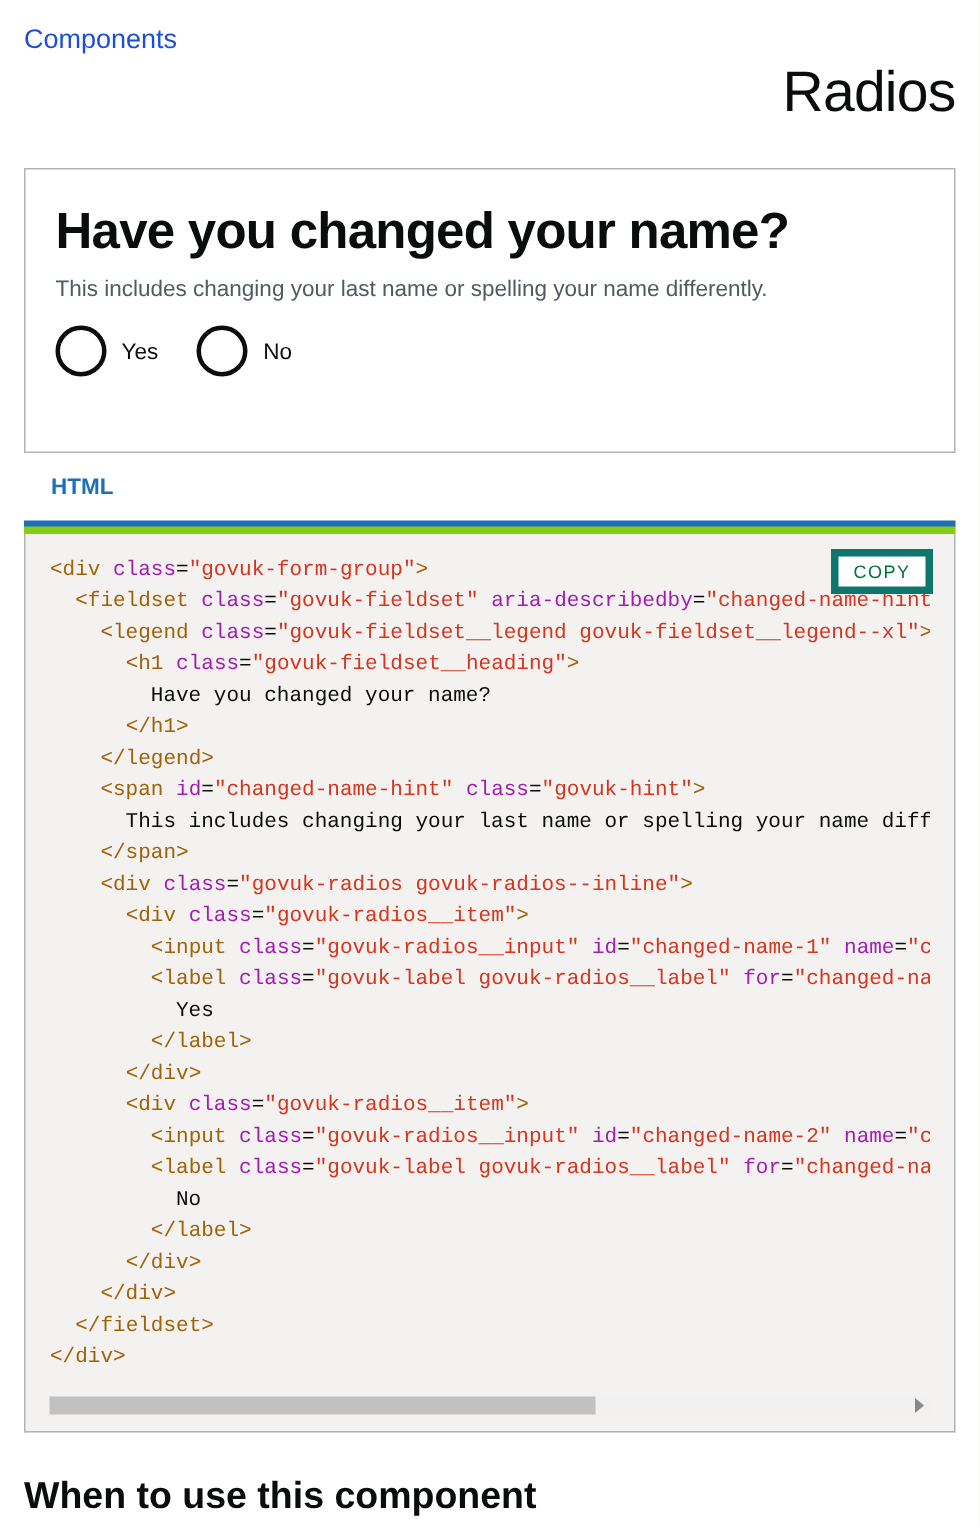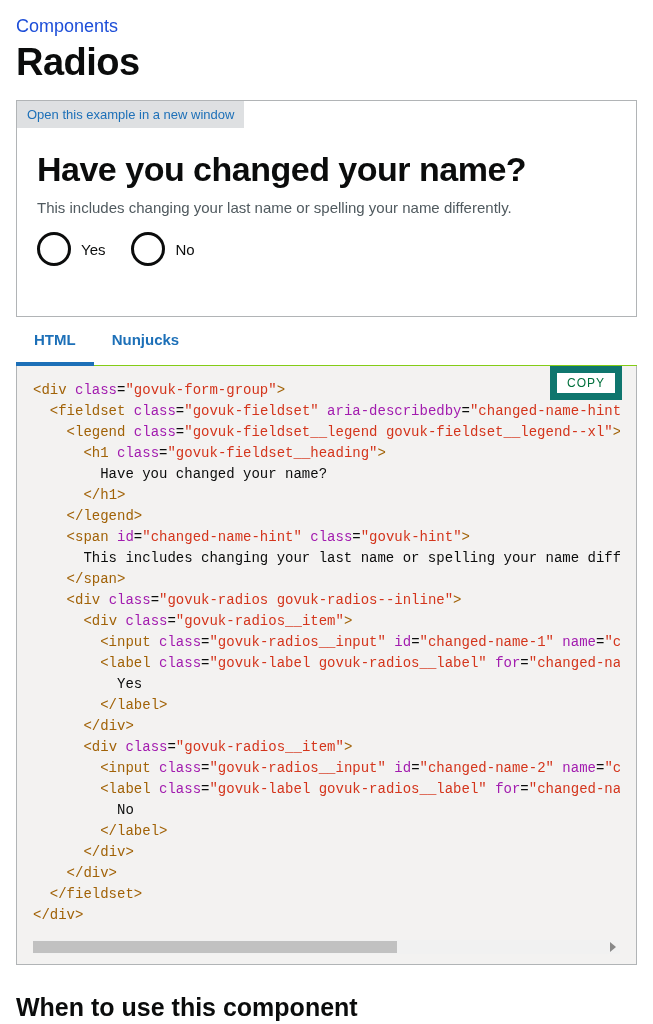--- a/index.html
+++ b/index.html
@@ -10,23 +10,24 @@
     width: 653px;
     background: #fff;
   }
   .category {
     color: #1d4ed8;
     font-size: 18px;
     margin-bottom: 4px;
   }
   .page-title {
     font-size: 38px;
-    font-weight: 700;
-    margin-bottom: 16px;
+    font-weight: 400;
+    margin-bottom: 28px;
     letter-spacing: -0.5px;
+    text-align: right;
   }
   .example-frame {
     border: 1px solid #b1b4b6;
     background: #fff;
   }
   .open-link {
     display: inline-block;
     background: #dee0e2;
     color: #1d70b8;
     font-size: 13px;
@@ -62,21 +63,22 @@
     height: 34px;
     border: 3px solid #0b0c0c;
     border-radius: 50%;
     background: #fff;
     display: inline-block;
   }
   .radio-label { font-size: 15px; }
 
   .tabs {
     display: flex;
-    border-bottom: 1px solid #84cc16;
+    border-bottom: 6px solid #84cc16;
+    flex-direction: column;
   }
   .tab {
     padding: 14px 18px;
     font-size: 15px;
     font-weight: 700;
     color: #1d70b8;
     cursor: pointer;
   }
   .tab.active {
     border-bottom: 4px solid #1d70b8;
@@ -85,23 +87,23 @@
 
   .code-panel {
     background: #f3f2f1;
     padding: 14px 16px 10px 16px;
     position: relative;
     border: 1px solid #b1b4b6;
     border-top: none;
   }
   .copy-btn {
     position: absolute;
-    top: 0;
+    top: 10px;
     right: 14px;
-    border: 7px solid #0f766e;
+    border: 5px solid #0f766e;
     color: #00703c;
     background: #fff;
     font-size: 12px;
     letter-spacing: 1px;
     padding: 3px 10px;
     font-family: inherit;
     cursor: pointer;
   }
   pre.code {
     font-family: "Courier New", monospace;
@@ -147,40 +149,38 @@
     margin-bottom: 14px;
   }
 </style>
 </head>
 <body>
 
 <div class="category">Components</div>
 <h1 class="page-title">Radios</h1>
 
 <div class="example-frame">
-  <span class="open-link">Open this example in a new window</span>
   <div class="example-body">
     <h2 class="example-heading">Have you changed your name?</h2>
     <p class="example-hint">This includes changing your last name or spelling your name differently.</p>
     <div class="radio-row">
       <label class="radio-item">
         <span class="radio-circle"></span>
         <span class="radio-label">Yes</span>
       </label>
       <label class="radio-item">
         <span class="radio-circle"></span>
         <span class="radio-label">No</span>
       </label>
     </div>
   </div>
 </div>
 
 <div class="tabs">
   <div class="tab active">HTML</div>
-  <div class="tab">Nunjucks</div>
 </div>
 
 <div class="code-panel">
   <button class="copy-btn">COPY</button>
   <pre class="code" id="code-block"><span class="tag">&lt;div</span><span class="txt"> </span><span class="attr">class</span><span class="txt">=</span><span class="val">"govuk-form-group"</span><span class="tag">&gt;</span>
 <span class="txt">  </span><span class="tag">&lt;fieldset</span><span class="txt"> </span><span class="attr">class</span><span class="txt">=</span><span class="val">"govuk-fieldset"</span><span class="txt"> </span><span class="attr">aria-describedby</span><span class="txt">=</span><span class="val">"changed-name-hint"</span>
 <span class="txt">    </span><span class="tag">&lt;legend</span><span class="txt"> </span><span class="attr">class</span><span class="txt">=</span><span class="val">"govuk-fieldset__legend govuk-fieldset__legend--xl"</span><span class="tag">&gt;</span>
 <span class="txt">      </span><span class="tag">&lt;h1</span><span class="txt"> </span><span class="attr">class</span><span class="txt">=</span><span class="val">"govuk-fieldset__heading"</span><span class="tag">&gt;</span>
 <span class="txt">        Have you changed your name?</span>
 <span class="txt">      </span><span class="tag">&lt;/h1&gt;</span>

